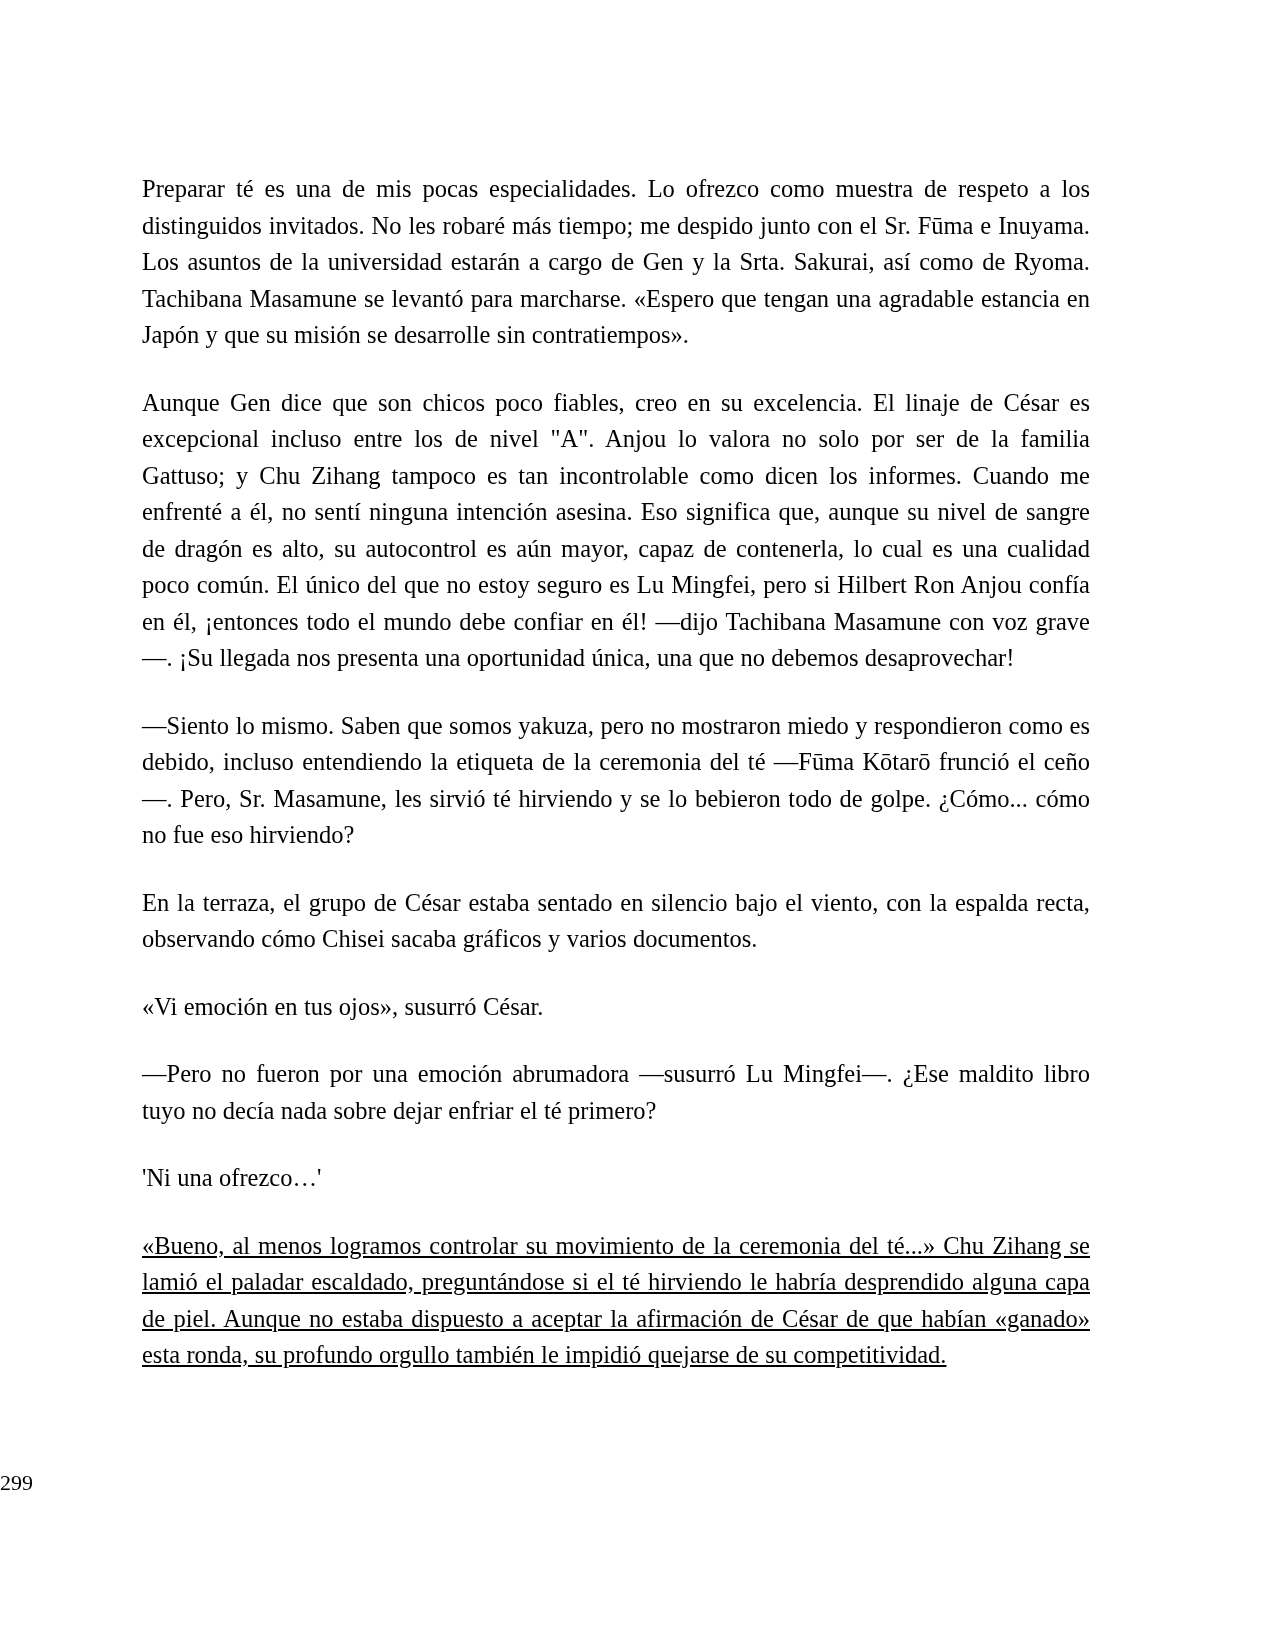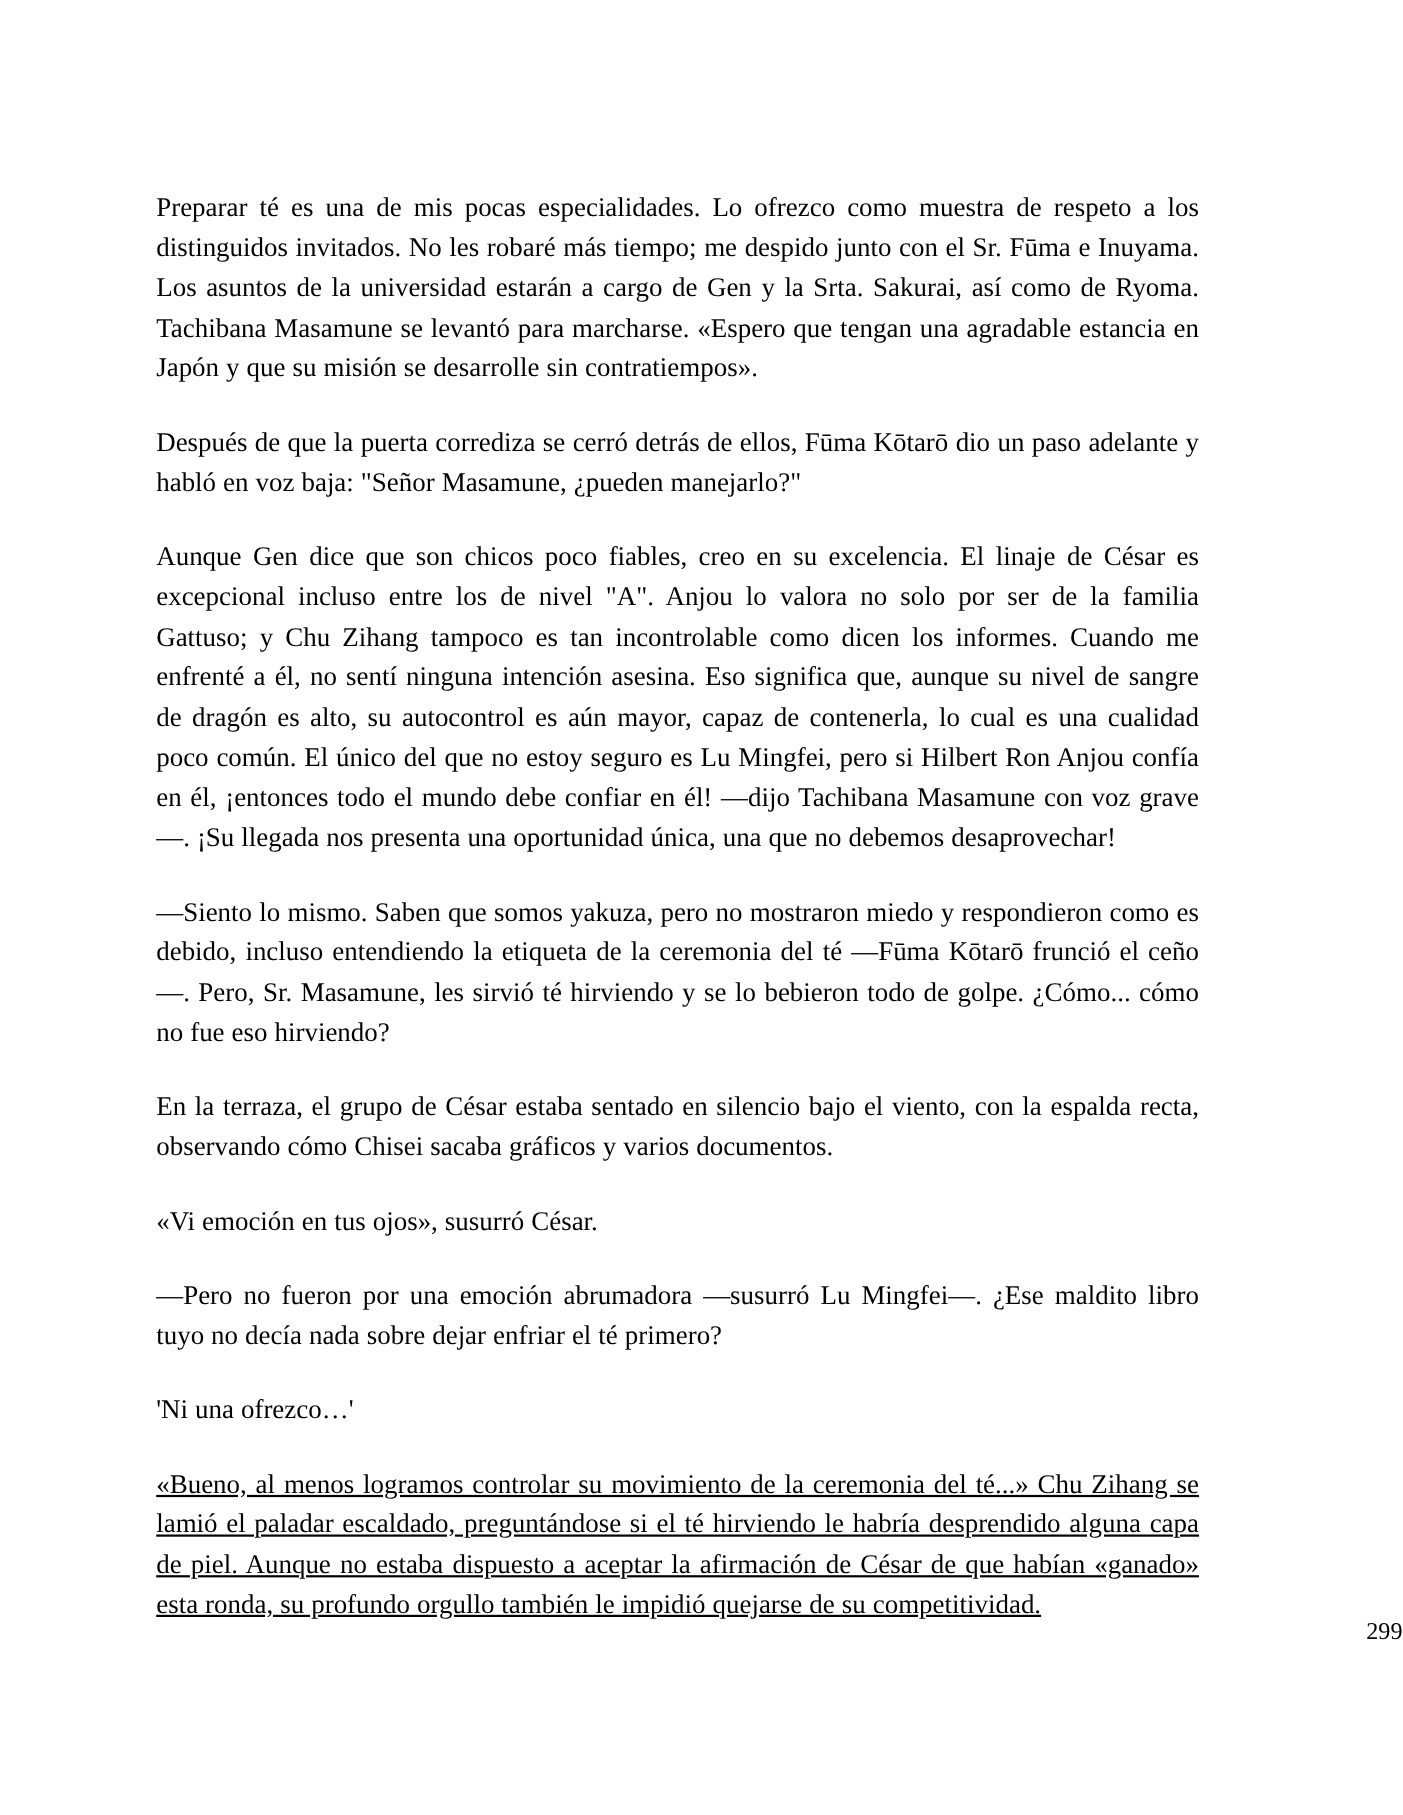--- a/index.html
+++ b/index.html
@@ -43,35 +43,34 @@
   p.para:last-child {
     margin-bottom: 0;
     text-decoration: underline;
   }
 
   .page-number {
     position: absolute;
     left: 0;
     right: 0;
     top: 1470px;
-    text-align: right;
+    text-align: left;
     font-size: 22px;
     line-height: 26px;
     font-family: "Liberation Serif", "DejaVu Serif", serif;
     color: #000000;
   }
 </style>
 </head>
 <body>
 
 <div class="page">
 
   <div class="text-column">
     <p class="para">Preparar té es una de mis pocas especialidades. Lo ofrezco como muestra de respeto a los distinguidos invitados. No les robaré más tiempo; me despido junto con el Sr. Fūma e Inuyama. Los asuntos de la universidad estarán a cargo de Gen y la Srta. Sakurai, así como de Ryoma. Tachibana Masamune se levantó para marcharse. «Espero que tengan una agradable estancia en Japón y que su misión se desarrolle sin contratiempos».</p>
-    <p class="para">Después de que la puerta corrediza se cerró detrás de ellos, Fūma Kōtarō dio un paso adelante y habló en voz baja: "Señor Masamune, ¿pueden manejarlo?"</p>
     <p class="para">Aunque Gen dice que son chicos poco fiables, creo en su excelencia. El linaje de César es excepcional incluso entre los de nivel "A". Anjou lo valora no solo por ser de la familia Gattuso; y Chu Zihang tampoco es tan incontrolable como dicen los informes. Cuando me enfrenté a él, no sentí ninguna intención asesina. Eso significa que, aunque su nivel de sangre de dragón es alto, su autocontrol es aún mayor, capaz de contenerla, lo cual es una cualidad poco común. El único del que no estoy seguro es Lu Mingfei, pero si Hilbert Ron Anjou confía en él, ¡entonces todo el mundo debe confiar en él! —dijo Tachibana Masamune con voz grave—. ¡Su llegada nos presenta una oportunidad única, una que no debemos desaprovechar!</p>
     <p class="para">—Siento lo mismo. Saben que somos yakuza, pero no mostraron miedo y respondieron como es debido, incluso entendiendo la etiqueta de la ceremonia del té —Fūma Kōtarō frunció el ceño—. Pero, Sr. Masamune, les sirvió té hirviendo y se lo bebieron todo de golpe. ¿Cómo... cómo no fue eso hirviendo?</p>
     <p class="para">En la terraza, el grupo de César estaba sentado en silencio bajo el viento, con la espalda recta, observando cómo Chisei sacaba gráficos y varios documentos.</p>
     <p class="para">«Vi emoción en tus ojos», susurró César.</p>
     <p class="para">—Pero no fueron por una emoción abrumadora —susurró Lu Mingfei—. ¿Ese maldito libro tuyo no decía nada sobre dejar enfriar el té primero?</p>
     <p class="para">'Ni una ofrezco…'</p>
     <p class="para">«Bueno, al menos logramos controlar su movimiento de la ceremonia del té...» Chu Zihang se lamió el paladar escaldado, preguntándose si el té hirviendo le habría desprendido alguna capa de piel. Aunque no estaba dispuesto a aceptar la afirmación de César de que habían «ganado» esta ronda, su profundo orgullo también le impidió quejarse de su competitividad.</p>
   </div>
 
   <div class="page-number">299</div>

